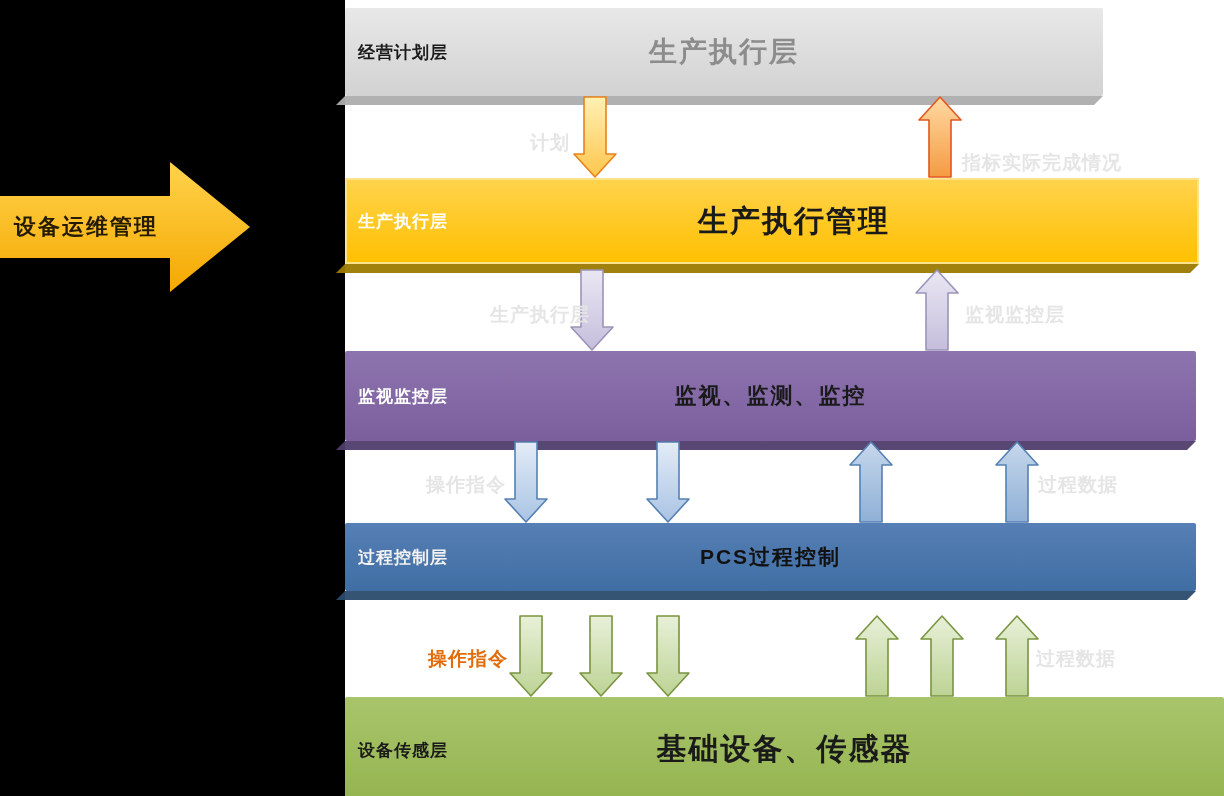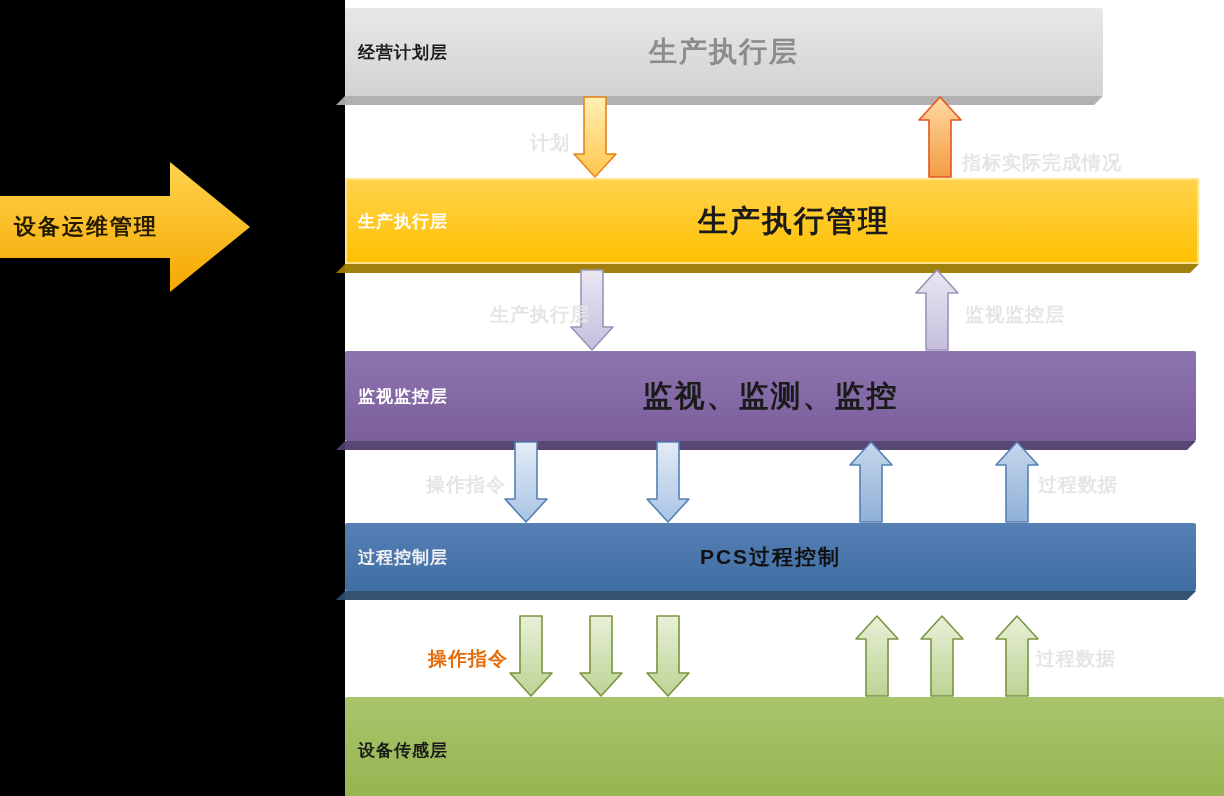--- a/index.html
+++ b/index.html
@@ -61,21 +61,21 @@
   .layer1 .layer-title { color:#8c8c8c; font-size:28px; }
 
   .layer2 { top: 178px; width: 854px; height: 86px; background: linear-gradient(#ffd34d,#ffc000); box-shadow: 0 0 0 2px #ffe28a inset; }
   .layer2::after { background:#9c7a00; }
   .layer2 .layer-tag { color:#ffffff; }
   .layer2 .layer-title { color:#1a1a1a; font-size:30px;margin-left:44px; }
 
   .layer3 { top: 351px; width: 851px; height: 90px; background: linear-gradient(#8e74af,#7a5f9c); align-items: center; }
   .layer3::after { background:#503d6b; }
   .layer3 .layer-tag { color:#ffffff; }
-  .layer3 .layer-title { color:#1a1a1a; font-size:30px; }
+  .layer3 .layer-title { color:#1a1a1a; font-size:22px; }
 
   .layer4 { top: 523px; width: 851px; height: 68px; background: linear-gradient(#567fb5,#3f6ea3); }
   .layer4::after { background:#2a4a6b; }
   .layer4 .layer-tag { color:#f2f2f2; }
   .layer4 .layer-title { color:#111111; font-size:21px;text-align:center; }
 
   .layer5 { top: 697px; width: 879px; height: 105px; background: linear-gradient(#a9c56c,#94b44f); }
   .layer5::after { background:#627a36; }
   .layer5 .layer-tag { color:#1a1a1a; }
   .layer5 .layer-title { color:#1a1a1a; font-size:30px; }
@@ -170,20 +170,21 @@
     <span class="layer-title">监视、监测、监控</span>
   </div>
 
   <div class="layer layer4">
     <span class="layer-tag">过程控制层</span>
     <span class="layer-title">PCS过程控制</span>
   </div>
 
   <div class="layer layer5">
     <span class="layer-tag">设备传感层</span>
+    <span class="layer-title">基础设备、传感器</span>
   </div>
 
   <svg class="arrow" style="left:573px; top:96px;" viewBox="0 0 44 82">
     <polygon points="11,1 33,1 33,58 43,58 22,81 1,58 11,58" fill="url(#gYellowDown)" stroke="#E8821E" stroke-width="1.6" stroke-linejoin="round"></polygon>
   </svg>
   <div class="flow-label right-align" style="left:500px; top:130px; width:70px;">计划</div>
 
   <svg class="arrow" style="left:918px; top:96px;" viewBox="0 0 44 82">
     <polygon points="22,1 43,24 33,24 33,81 11,81 11,24 1,24" fill="url(#gOrangeUp)" stroke="#E2571F" stroke-width="1.6" stroke-linejoin="round"></polygon>
   </svg>

